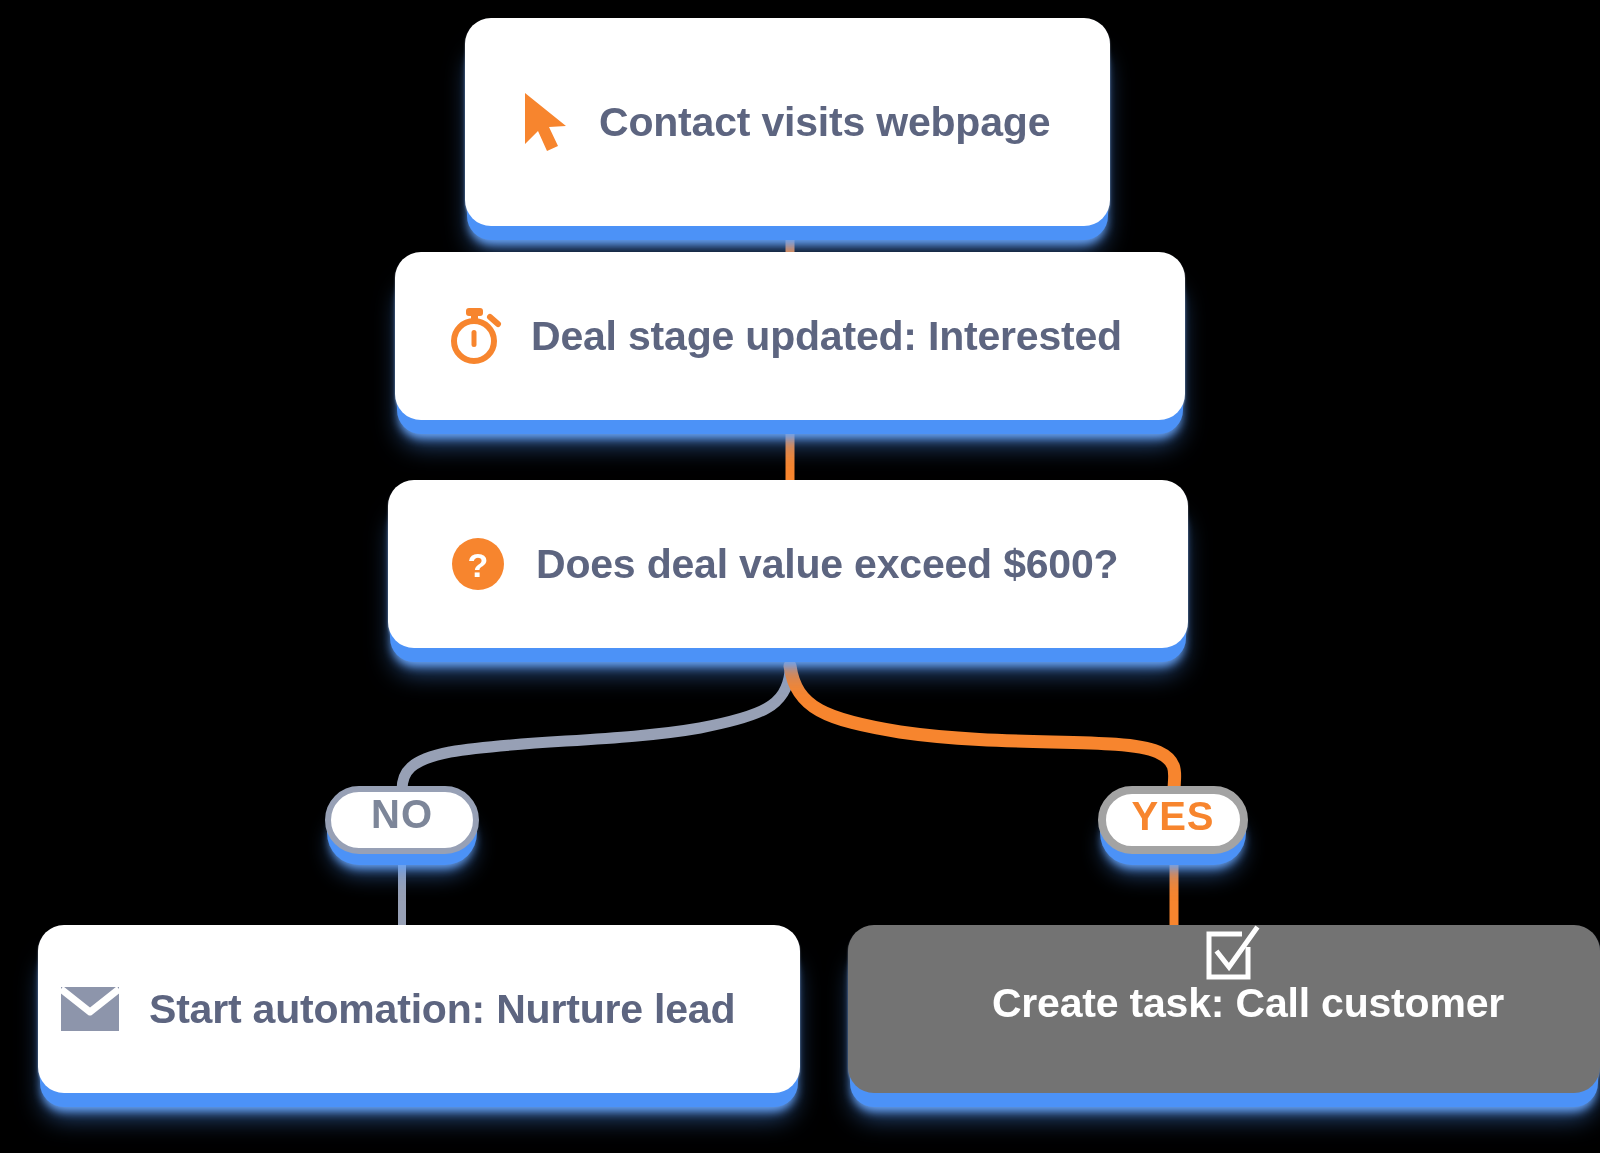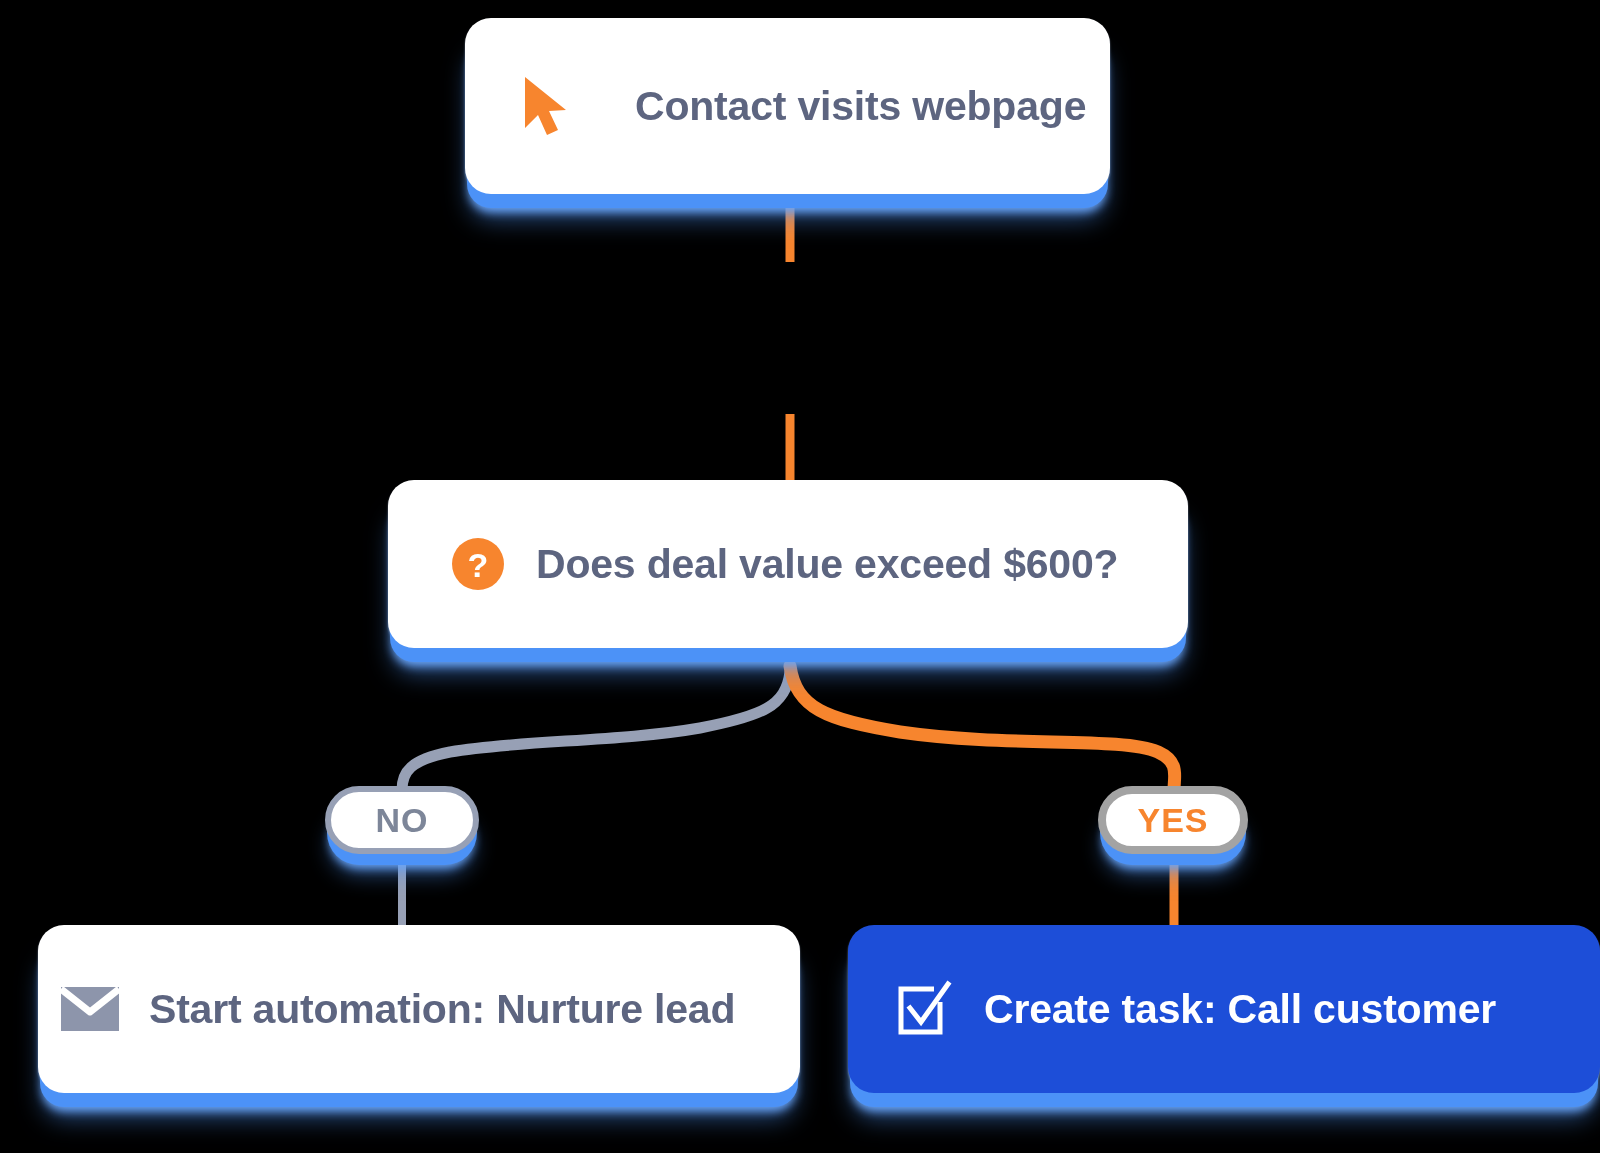--- a/index.html
+++ b/index.html
@@ -41,21 +41,22 @@
     align-items: center;
     border-radius: 26px;
     background: #ffffff;
     box-shadow:
       0 16px 0 -2px #4c92f7,
       0 22px 10px -4px #6aa5f8,
       0 30px 26px -6px rgba(80,150,250,0.55),
       0 2px 2px rgba(200,215,245,0.6);
   }
   .node.orange {
-    background: #1d4ed8;
+    background: #737373;
+    flex-direction: column;
   }
 
   .node-icon {
     flex: 0 0 auto;
     display: flex;
     align-items: center;
     justify-content: center;
   }
   .node-label {
     font-size: 41px;
@@ -63,46 +64,46 @@
     letter-spacing: -0.2px;
     color: #5d6580;
     white-space: nowrap;
     line-height: 1;
   }
   .node.orange .node-label {
     color: #ffffff;
   }
 
   
-  #node-trigger      { left: 465px;  top: 18px;   width: 645px; height: 176px; padding-left: 52px; gap: 36px; }
+  #node-trigger      { left: 465px;  top: 18px;   width: 645px; height: 208px; padding-left: 52px; }
   #node-trigger .node-icon   { width: 58px; margin-right: 24px; }
 
   #node-stage        { left: 395px;  top: 252px;  width: 790px; height: 168px; padding-left: 52px; }
   #node-stage .node-icon     { width: 58px; margin-right: 26px; }
 
   #node-condition    { left: 388px;  top: 480px;  width: 800px; height: 168px; padding-left: 62px; }
   #node-condition .node-icon { width: 56px; margin-right: 30px; }
 
   #node-no-action    { left: 38px;   top: 925px;  width: 762px; height: 168px; padding-left: 21px; }
   #node-no-action .node-icon { width: 62px; margin-right: 28px; }
 
   #node-yes-action   { left: 848px;  top: 925px;  width: 752px; height: 168px; padding-left: 48px; }
   #node-yes-action .node-icon{ width: 58px; margin-right: 30px; }
 
   
   .pill {
     position: absolute;
     z-index: 3;
     box-sizing: border-box;
     display: flex;
-    align-items: center;
+    align-items: flex-start;
     justify-content: center;
     background: #ffffff;
     border-radius: 999px;
-    font-size: 34px;
+    font-size: 40px;
     font-weight: 700;
     letter-spacing: 1px;
     box-shadow:
       0 13px 0 -2px #4c92f7,
       0 19px 10px -5px #6aa5f8,
       0 26px 22px -6px rgba(80,150,250,0.5);
   }
   #pill-no {
     left: 325px;  top: 786px;  width: 154px; height: 68px;
     border: 6px solid #97a0b5;
@@ -142,20 +143,32 @@
 
   <div class="node" id="node-trigger">
     <span class="node-icon">
       <svg width="54" height="62" viewBox="0 0 54 62" xmlns="http://www.w3.org/2000/svg">
         <path d="M6 2 L6 53 L19 40 L28 60 L39 55 L30 36 L47 35 Z" fill="#f7852e"></path>
       </svg>
     </span>
     <span class="node-label">Contact visits webpage</span>
   </div>
 
+  <div class="node" id="node-stage">
+    <span class="node-icon">
+      <svg width="56" height="62" viewBox="0 0 56 62" xmlns="http://www.w3.org/2000/svg">
+        <circle cx="26" cy="36" r="20" fill="none" stroke="#f7852e" stroke-width="6"></circle>
+        <rect x="18" y="3" width="17" height="8" rx="3" fill="#f7852e"></rect>
+        <rect x="23" y="9" width="7" height="7" fill="#f7852e"></rect>
+        <path d="M42 12 L50 19" stroke="#f7852e" stroke-width="6" stroke-linecap="round"></path>
+        <rect x="23.5" y="25" width="5" height="17" rx="2.5" fill="#f7852e"></rect>
+      </svg>
+    </span>
+    <span class="node-label">Deal stage updated: Interested</span>
+  </div>
 
   <div class="node" id="node-condition">
     <span class="node-icon">
       <svg width="56" height="56" viewBox="0 0 56 56" xmlns="http://www.w3.org/2000/svg">
         <circle cx="28" cy="28" r="26" fill="#f7852e"></circle>
         <text x="28" y="41" text-anchor="middle" font-family="Liberation Sans, sans-serif" font-size="34" font-weight="700" fill="#ffffff">?</text>
       </svg>
     </span>
     <span class="node-label">Does deal value exceed $600?</span>
   </div>

